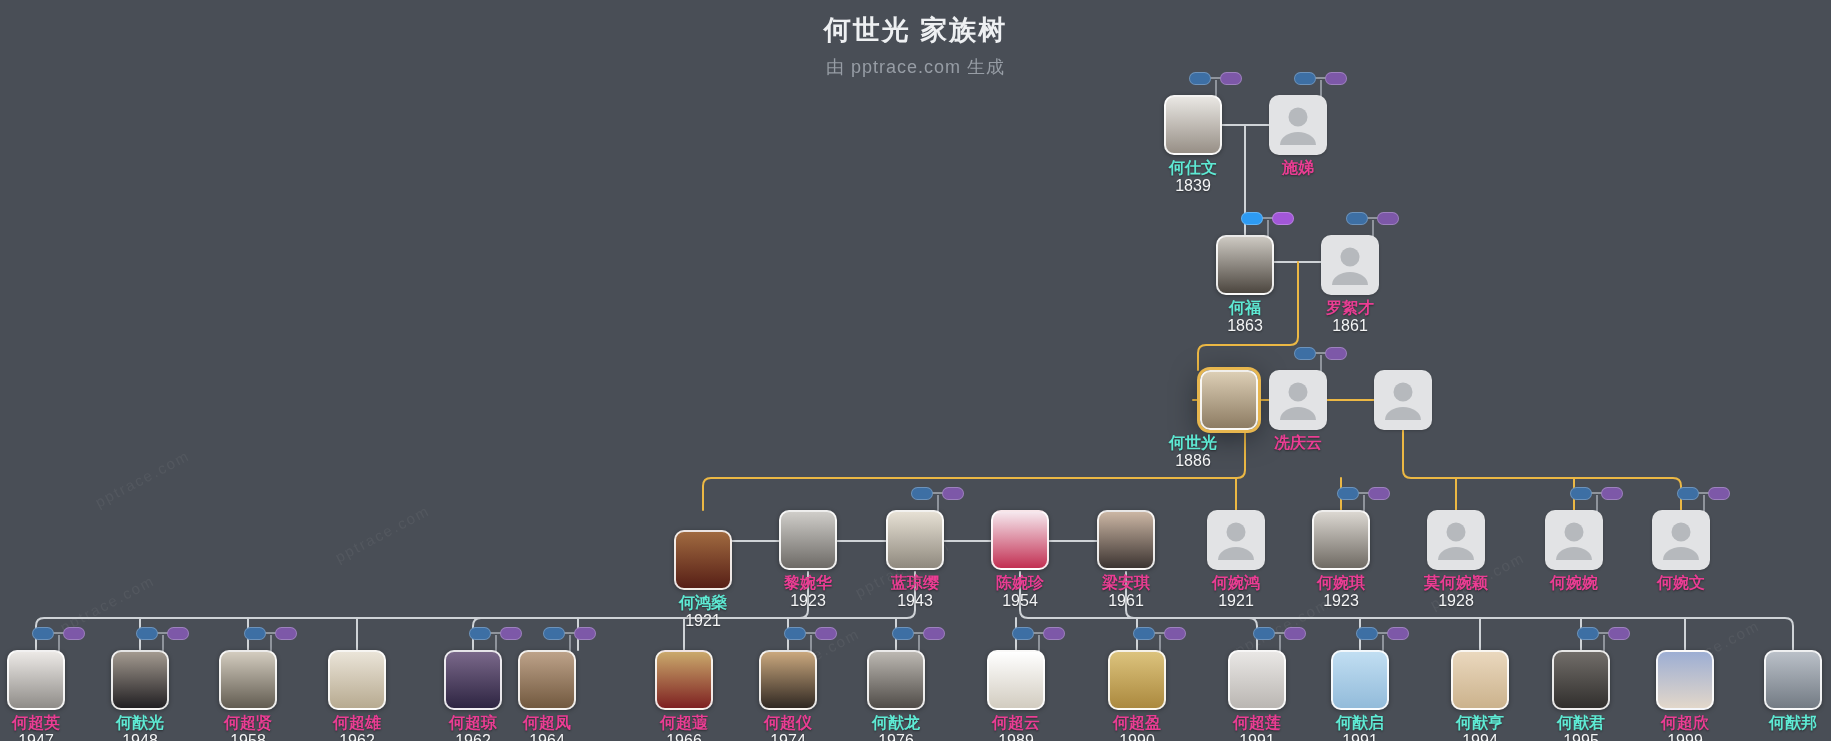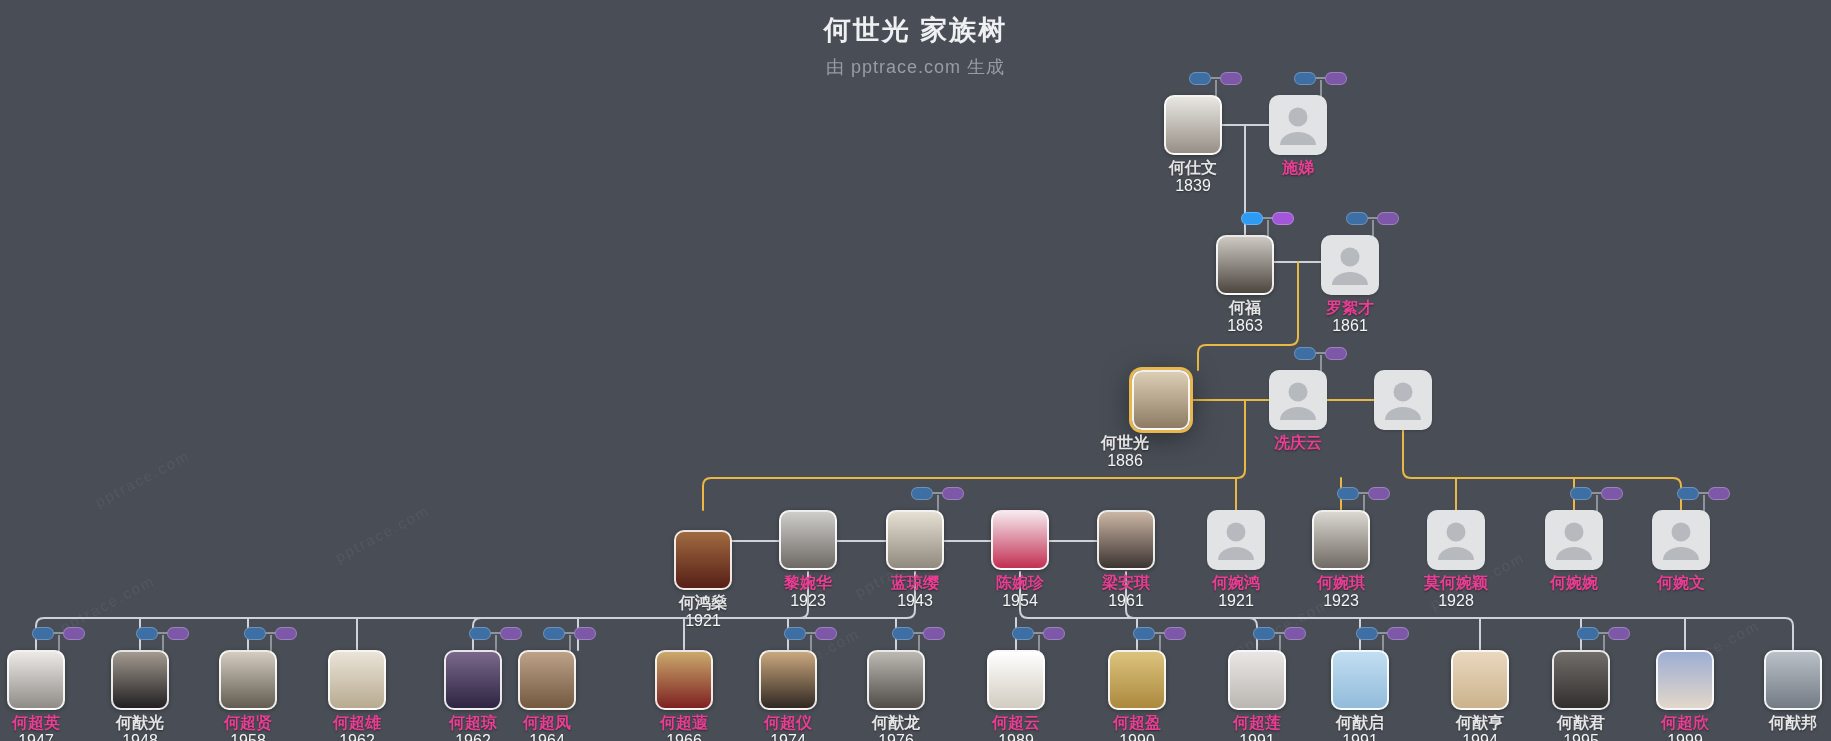--- a/index.html
+++ b/index.html
@@ -9,21 +9,21 @@
   .subtitle{font-size:18px;color:#979da5;margin-top:7px;letter-spacing:1px;}
   svg.links{position:absolute;left:0;top:0;z-index:1;}
   .wm{position:absolute;color:rgba(255,255,255,0.055);font-size:15px;transform:rotate(-28deg);white-space:nowrap;z-index:0;letter-spacing:2px;}
   .node{position:absolute;width:58px;z-index:3;}
   .photo{width:58px;height:60px;border-radius:10px;position:relative;}
   .photo.img{border:2px solid rgba(255,255,255,0.88);box-sizing:border-box;box-shadow:0 1px 4px rgba(0,0,0,0.35);}
   .photo.ph{background:#e2e3e5;overflow:hidden;box-shadow:0 1px 3px rgba(0,0,0,0.2);}
   .photo.hl{box-shadow:0 0 0 3px #e7b64e,0 6px 28px rgba(10,12,16,0.55);}
   .label{position:absolute;top:64px;left:-31px;width:120px;text-align:center;line-height:18px;}
   .pname{font-size:16px;font-weight:700;text-shadow:0 1px 2px rgba(0,0,0,0.45);}
-  .pname.m{color:#e5e5e5;}
+  .pname.m{color:#5eead4;}
   .pname.f{color:#ea3d93;}
   .pyear{font-size:16px;color:#f4f5f6;text-shadow:0 1px 2px rgba(0,0,0,0.45);}
   .pill{position:absolute;width:22px;height:13px;border-radius:7px;top:-23px;box-shadow:inset 0 0 0 1px rgba(255,255,255,0.25);cursor:pointer;z-index:4;}
   .pill.b{left:25px;}
   .pill.p{left:56px;}
   .stub{position:absolute;width:2px;height:17px;top:-15px;left:51px;background:rgba(155,161,168,0.85);}
   .bridge{position:absolute;height:2px;width:11px;top:-18px;left:46px;background:rgba(155,161,168,0.85);}
 </style>
 </head>
 <body>
@@ -114,21 +114,21 @@
       <div class="pill p" style="background: rgb(125, 88, 168);"></div>
       <div class="photo ph"><svg viewBox="0 0 58 60" width="58" height="60">
           <circle cx="29" cy="22" r="9.5" fill="#b6b9bd"></circle>
           <path d="M11,50 a18,13 0 0 1 36,0 z" fill="#b6b9bd"></path>
         </svg></div>
       <div class="label">
         <div class="pname f">罗絮才</div>
         <div class="pyear">1861</div>
       </div>
     </div>
-    <div class="node" style="left: 1096px; top: 370px; padding-left: 36px;">
+    <div class="node" style="left: 1164px; top: 370px; padding-left: 36px;">
       <div class="photo img hl" style="background: linear-gradient(rgb(220, 206, 181), rgb(141, 124, 99));"></div>
       <div class="label">
         <div class="pname m">何世光</div>
         <div class="pyear">1886</div>
       </div>
     </div>
     <div class="node" style="left: 1269px; top: 370px;">
       <div class="stub"></div>
       <div class="bridge"></div>
       <div class="pill b" style="background: rgb(61, 111, 164);"></div>

